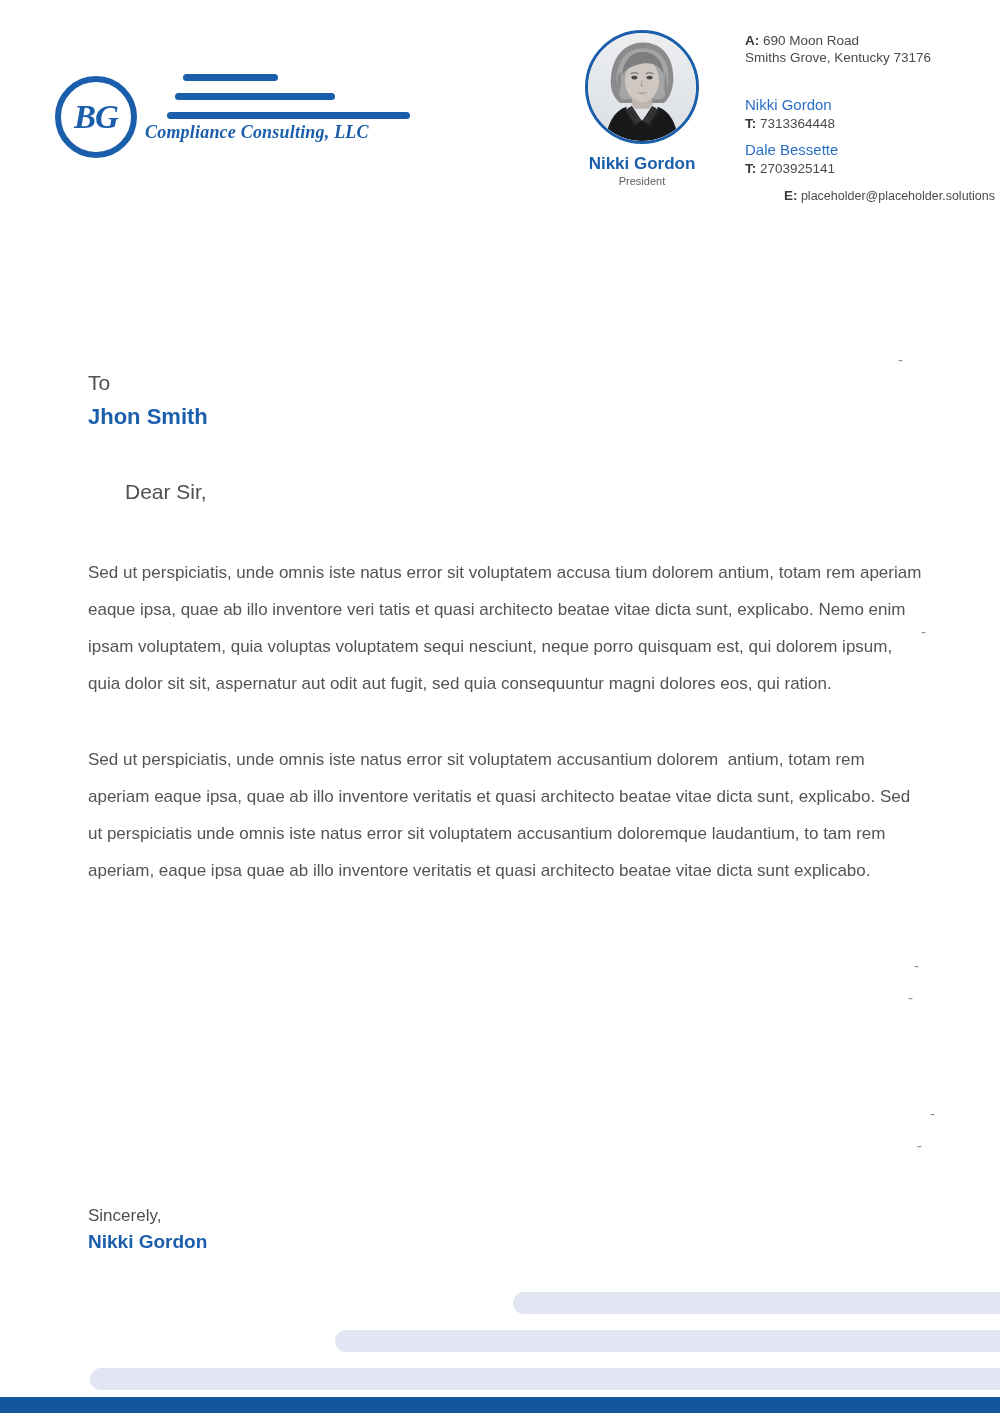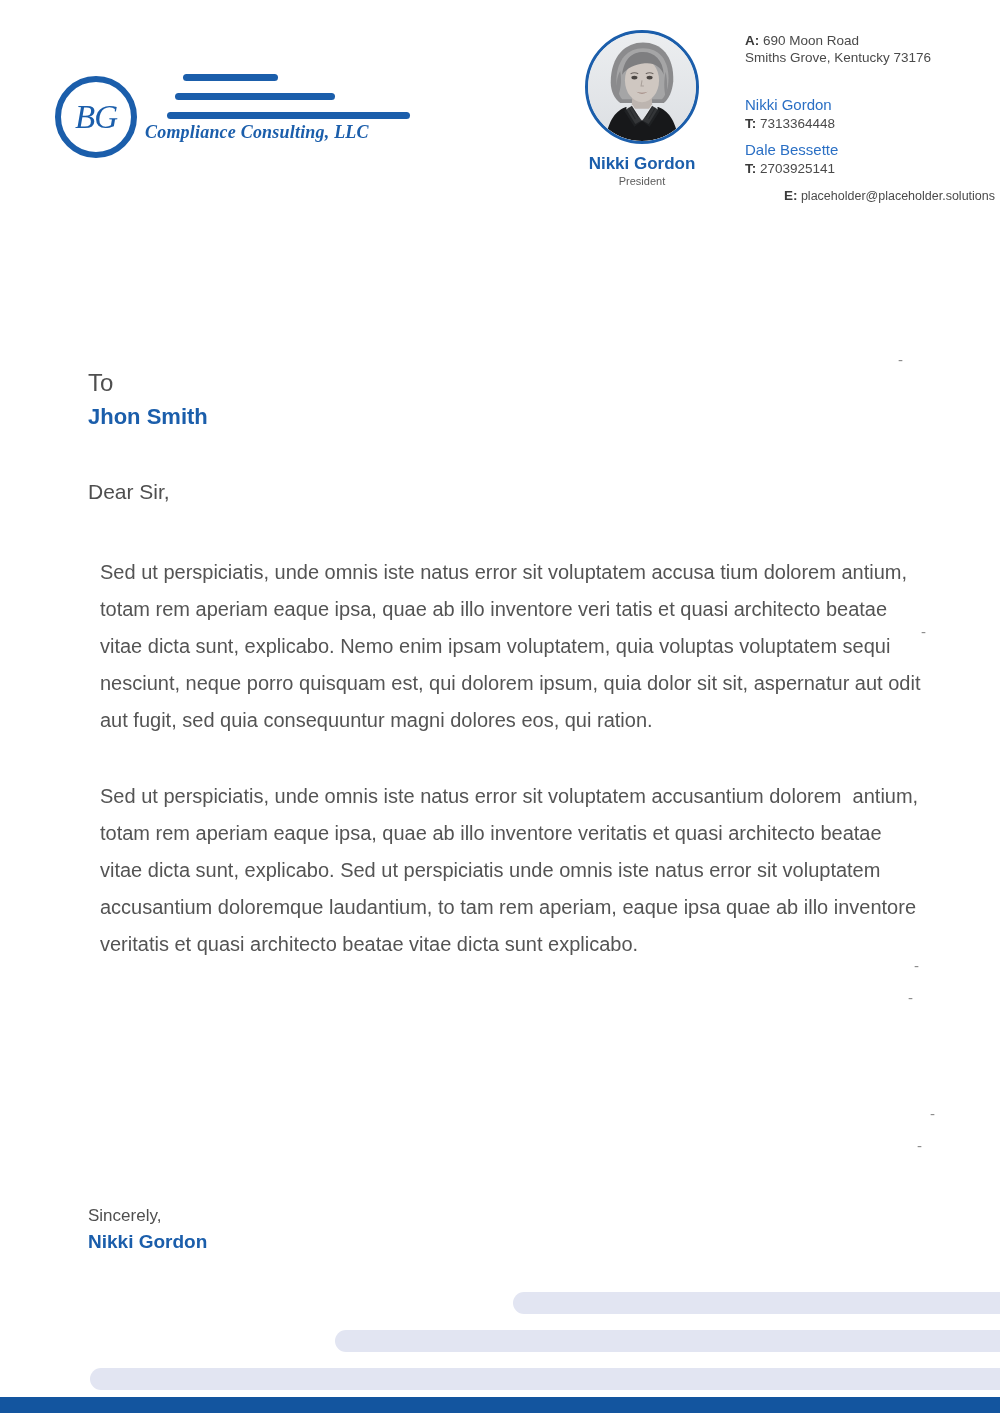--- a/index.html
+++ b/index.html
@@ -46,21 +46,21 @@
   }
   .logo-bg-text {
     position: absolute;
     left: 0; top: 14px;
     width: 82px; height: 82px;
     display: flex;
     align-items: center;
     justify-content: center;
     font-family: "Liberation Serif", serif;
     font-style: italic;
-    font-weight: normal;
+    font-weight: bold;
     font-size: 33px;
     color: #1b5eab;
     letter-spacing: -1px;
   }
   .swoosh {
     position: absolute;
     background: #1b5eab;
     border-radius: 4px;
     height: 7px;
   }
@@ -178,47 +178,47 @@
 
   
   .letter {
     position: absolute;
     left: 88px;
     top: 368px;
     width: 840px;
     color: #4f4f4f;
   }
   .to-label {
-    font-size: 24px;
+    font-size: 21px;
     line-height: 30px;
     color: #4f4f4f;
   }
   .to-name {
     font-size: 22px;
     font-weight: bold;
     line-height: 38px;
     color: #1b5eab;
   }
   .to-role {
     font-size: 21px;
     line-height: 32px;
     color: #4f4f4f;
   }
   .salutation {
     margin-top: 44px;
     font-size: 21px;
     color: #4f4f4f;
+    margin-left: 37px;
   }
   .para {
     margin-top: 50px;
-    font-size: 20px;
+    font-size: 17px;
     line-height: 37px;
     color: #545454;
     white-space: pre-wrap;
-    margin-left: 12px;
   }
   .para.p2 { margin-top: 39px; }
 
   .signoff {
     position: absolute;
     left: 88px;
     top: 1204px;
   }
   .signoff-text {
     font-size: 17px;

